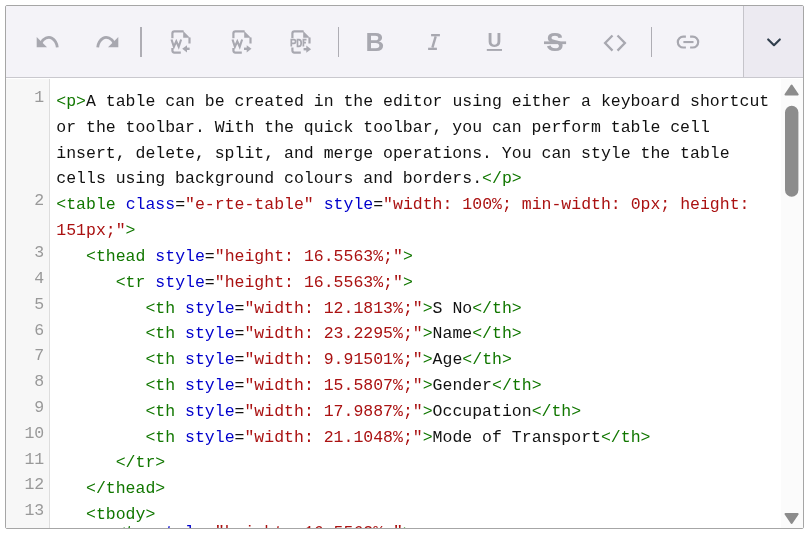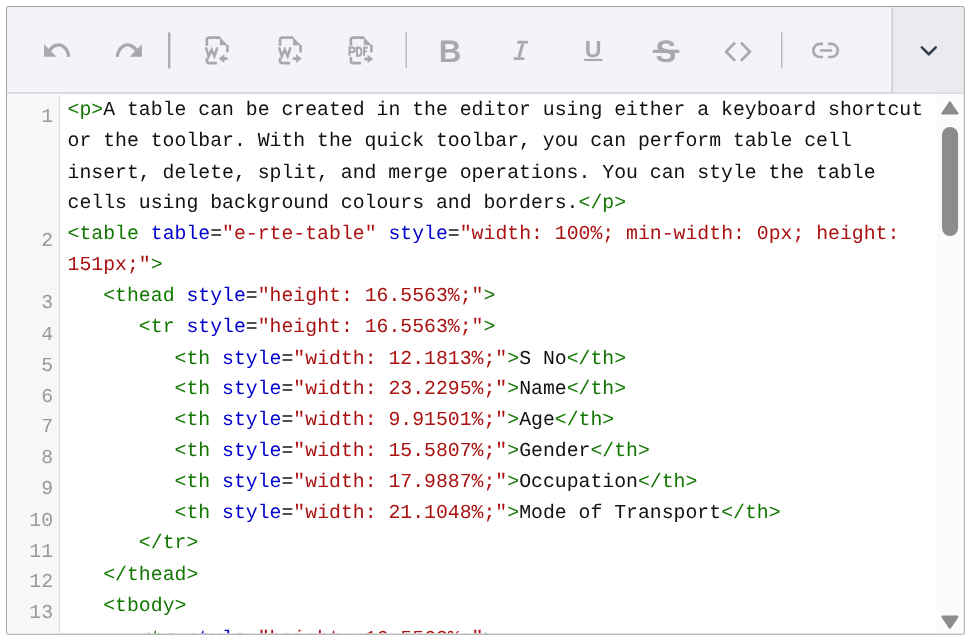--- a/index.html
+++ b/index.html
@@ -5,21 +5,21 @@
   html,body{margin:0;padding:0;background:#fff;width:811px;height:536px;overflow:hidden}
   *{box-sizing:border-box}
   .widget{position:absolute;left:5px;top:5px;width:799px;height:524px;border:1px solid #a6a6a6;border-radius:2px;background:#fff;overflow:hidden}
   .tb{position:absolute;left:0;top:0;width:100%;height:72px;background:#f4f3f8;border-bottom:1px solid #c9c8ce}
   .chev{position:absolute;left:737.3px;top:0;width:59.7px;height:71px;background:#eceaf1;border-left:1px solid #c5c4ca}
   .ic{position:absolute;width:40px;height:40px}
   .sep{position:absolute;width:1.5px;background:#aeadb4}
   .code{position:absolute;left:0;top:73px;width:797px;height:449px;background:#fff;overflow:hidden}
   .gutter{position:absolute;left:0;top:0;width:44px;height:449px;background:#f7f7f7;border-right:1px solid #ddd}
   .nums{position:absolute;left:0;top:6.2px;width:38.2px;text-align:right;font-family:"Liberation Mono",monospace;font-size:16.5px;line-height:25.81px;color:#999;white-space:pre}
-  .rows{position:absolute;left:50.3px;top:0;font-family:"Liberation Mono",monospace;font-size:16.5px;line-height:25.81px;color:#111;white-space:pre}
+  .rows{position:absolute;left:50.3px;top:10px;font-family:"Liberation Mono",monospace;font-size:16.5px;line-height:25.81px;color:#111;white-space:pre}
   .r18{position:absolute;left:50.3px;top:440.6px;font-family:"Liberation Mono",monospace;font-size:16.5px;line-height:25.81px;color:#111;white-space:pre}
   .tg{color:#117700}.at{color:#0000cc}.st{color:#aa1111}
   .sb{position:absolute;right:0;top:0;width:22px;height:449px;background:#fbfbfb}
   svg text{font-family:"Liberation Sans",sans-serif}
 </style>
 </head>
 <body>
 <div class="widget">
   <div class="tb">
 
@@ -121,21 +121,21 @@
 8
 9
 10
 11
 12
 13</div>
     <div class="rows"><span class="tg">&lt;p&gt;</span>A table can be created in the editor using either a keyboard shortcut
 or the toolbar. With the quick toolbar, you can perform table cell
 insert, delete, split, and merge operations. You can style the table
 cells using background colours and borders.<span class="tg">&lt;/p&gt;</span>
-<span class="tg">&lt;table</span> <span class="at">table</span>=<span class="st">"e-rte-table"</span> <span class="at">style</span>=<span class="st">"width: 100%; min-width: 0px; height:</span>
+<span class="tg">&lt;table</span> <span class="at">class</span>=<span class="st">"e-rte-table"</span> <span class="at">style</span>=<span class="st">"width: 100%; min-width: 0px; height:</span>
 <span class="st">151px;"</span><span class="tg">&gt;</span>
    <span class="tg">&lt;thead</span> <span class="at">style</span>=<span class="st">"height: 16.5563%;"</span><span class="tg">&gt;</span>
       <span class="tg">&lt;tr</span> <span class="at">style</span>=<span class="st">"height: 16.5563%;"</span><span class="tg">&gt;</span>
          <span class="tg">&lt;th</span> <span class="at">style</span>=<span class="st">"width: 12.1813%;"</span><span class="tg">&gt;</span>S No<span class="tg">&lt;/th&gt;</span>
          <span class="tg">&lt;th</span> <span class="at">style</span>=<span class="st">"width: 23.2295%;"</span><span class="tg">&gt;</span>Name<span class="tg">&lt;/th&gt;</span>
          <span class="tg">&lt;th</span> <span class="at">style</span>=<span class="st">"width: 9.91501%;"</span><span class="tg">&gt;</span>Age<span class="tg">&lt;/th&gt;</span>
          <span class="tg">&lt;th</span> <span class="at">style</span>=<span class="st">"width: 15.5807%;"</span><span class="tg">&gt;</span>Gender<span class="tg">&lt;/th&gt;</span>
          <span class="tg">&lt;th</span> <span class="at">style</span>=<span class="st">"width: 17.9887%;"</span><span class="tg">&gt;</span>Occupation<span class="tg">&lt;/th&gt;</span>
          <span class="tg">&lt;th</span> <span class="at">style</span>=<span class="st">"width: 21.1048%;"</span><span class="tg">&gt;</span>Mode of Transport<span class="tg">&lt;/th&gt;</span>
       <span class="tg">&lt;/tr&gt;</span>

